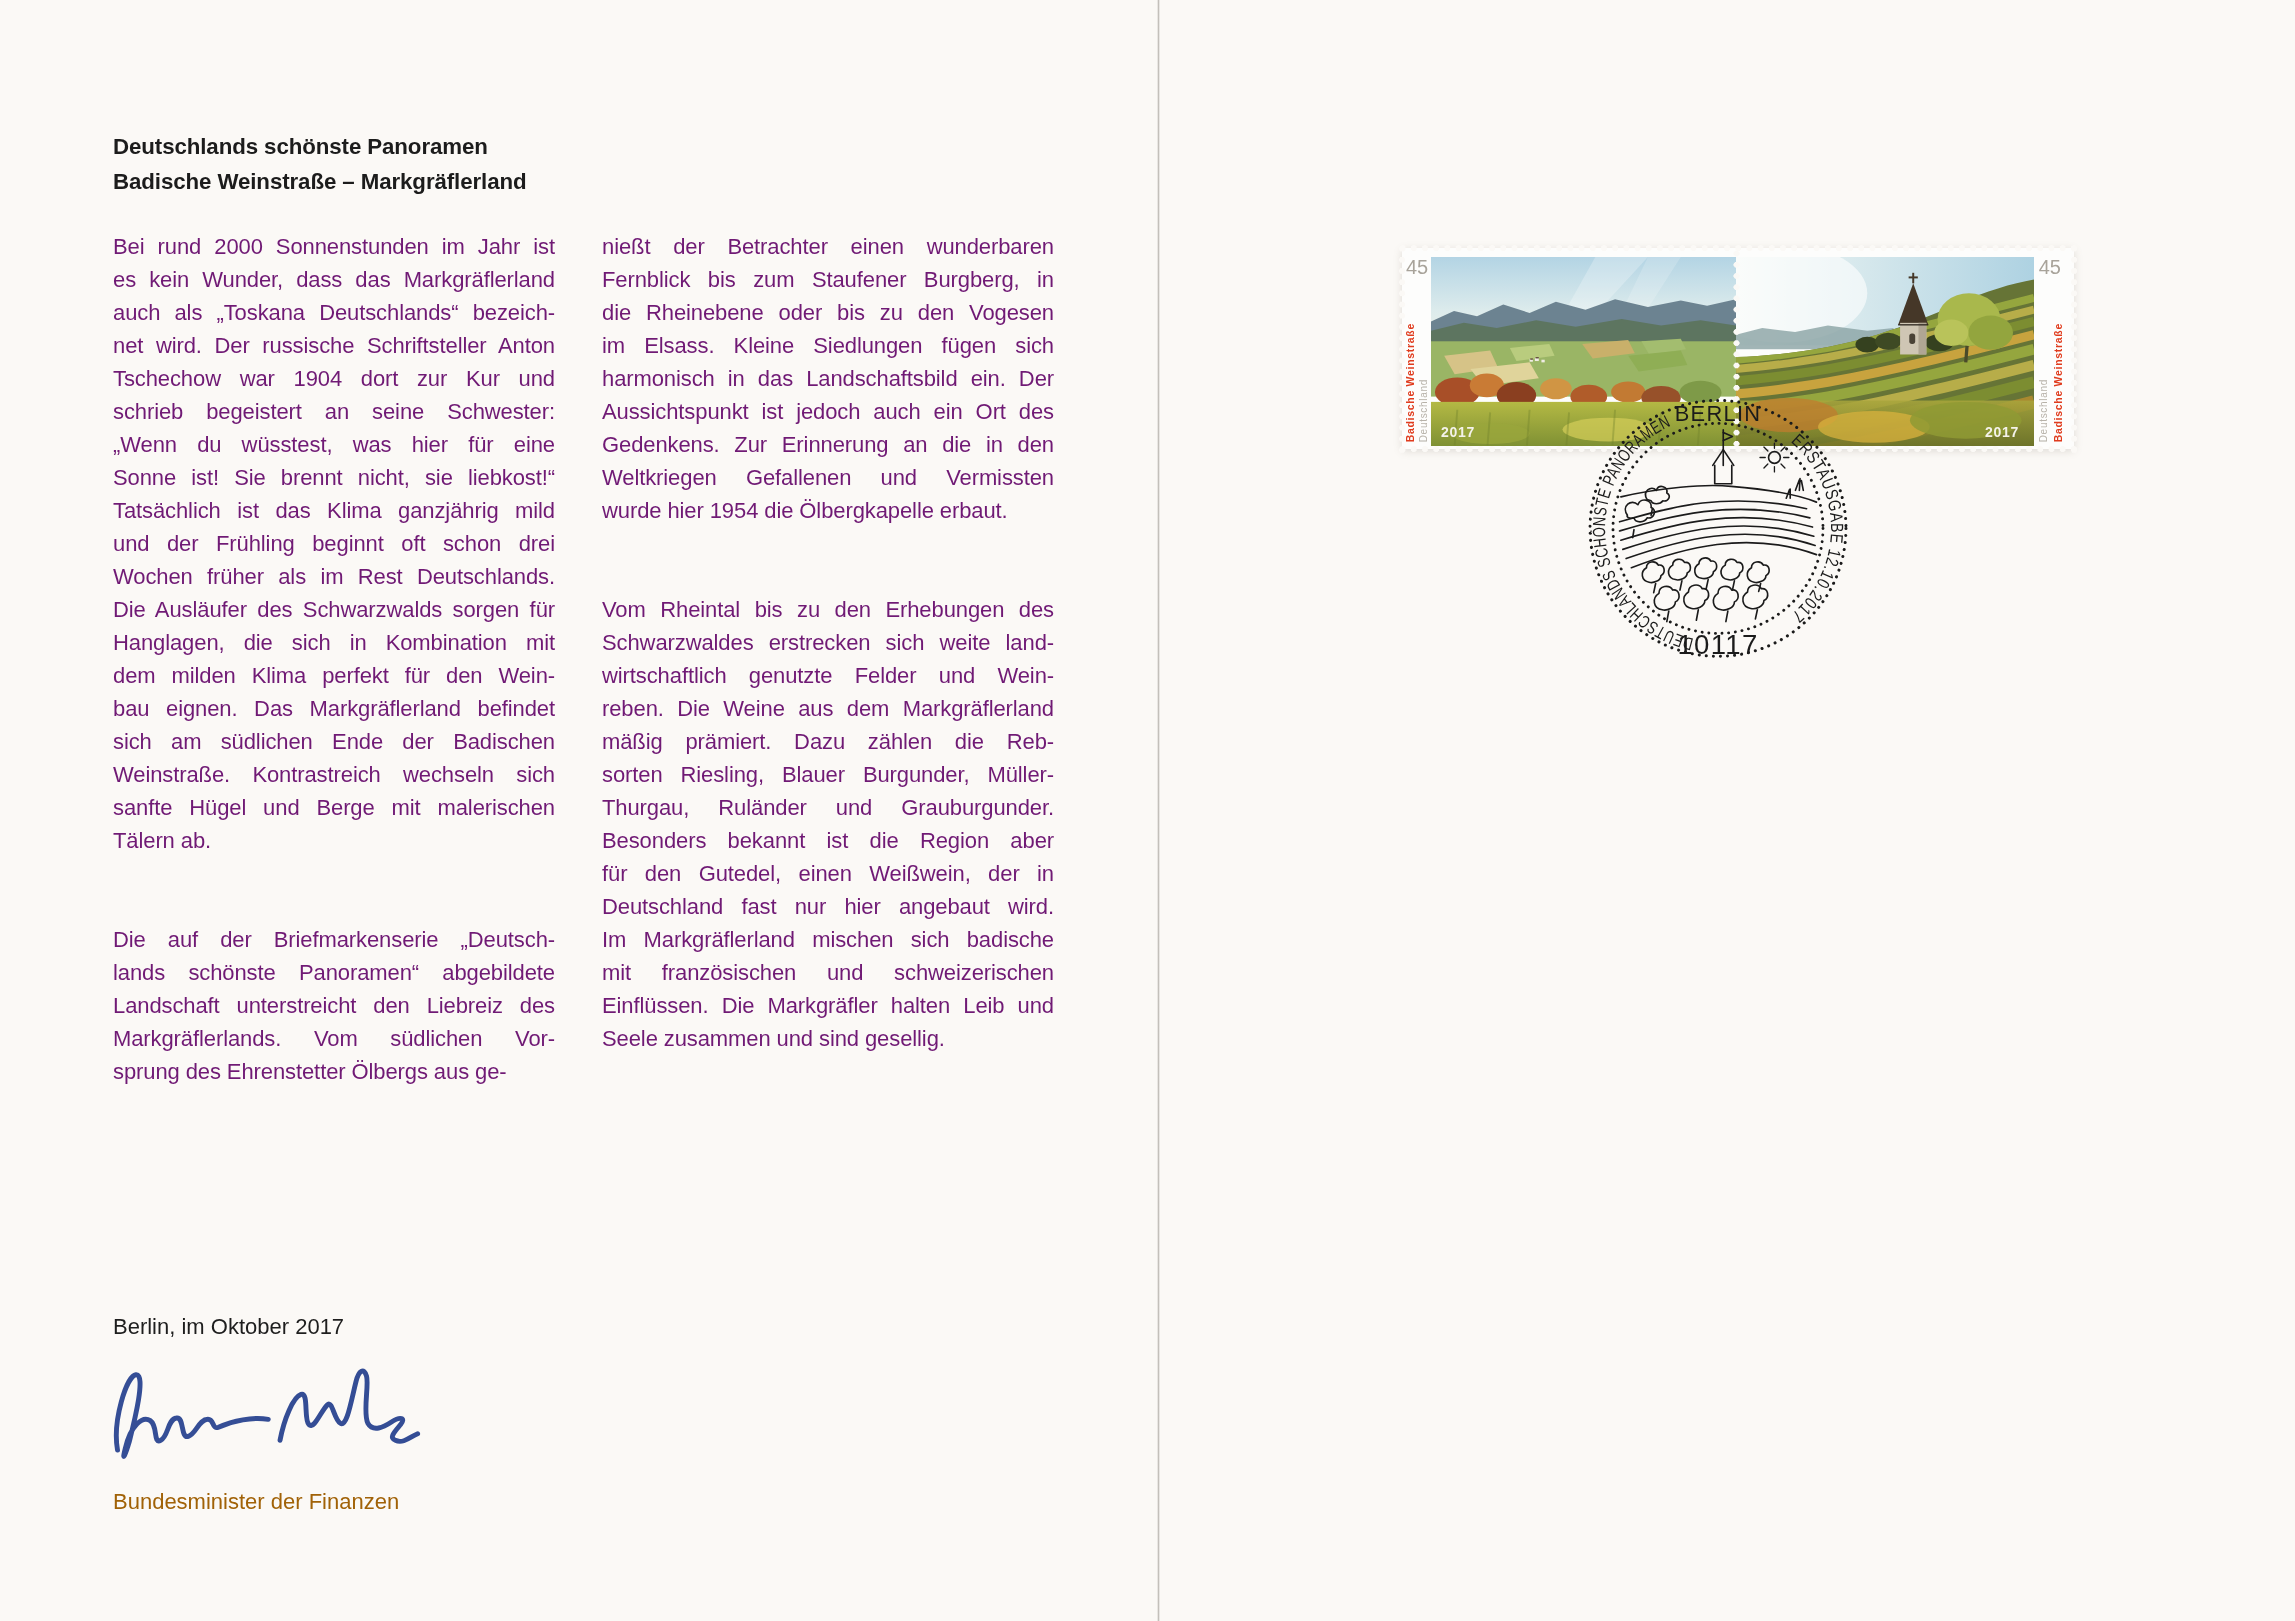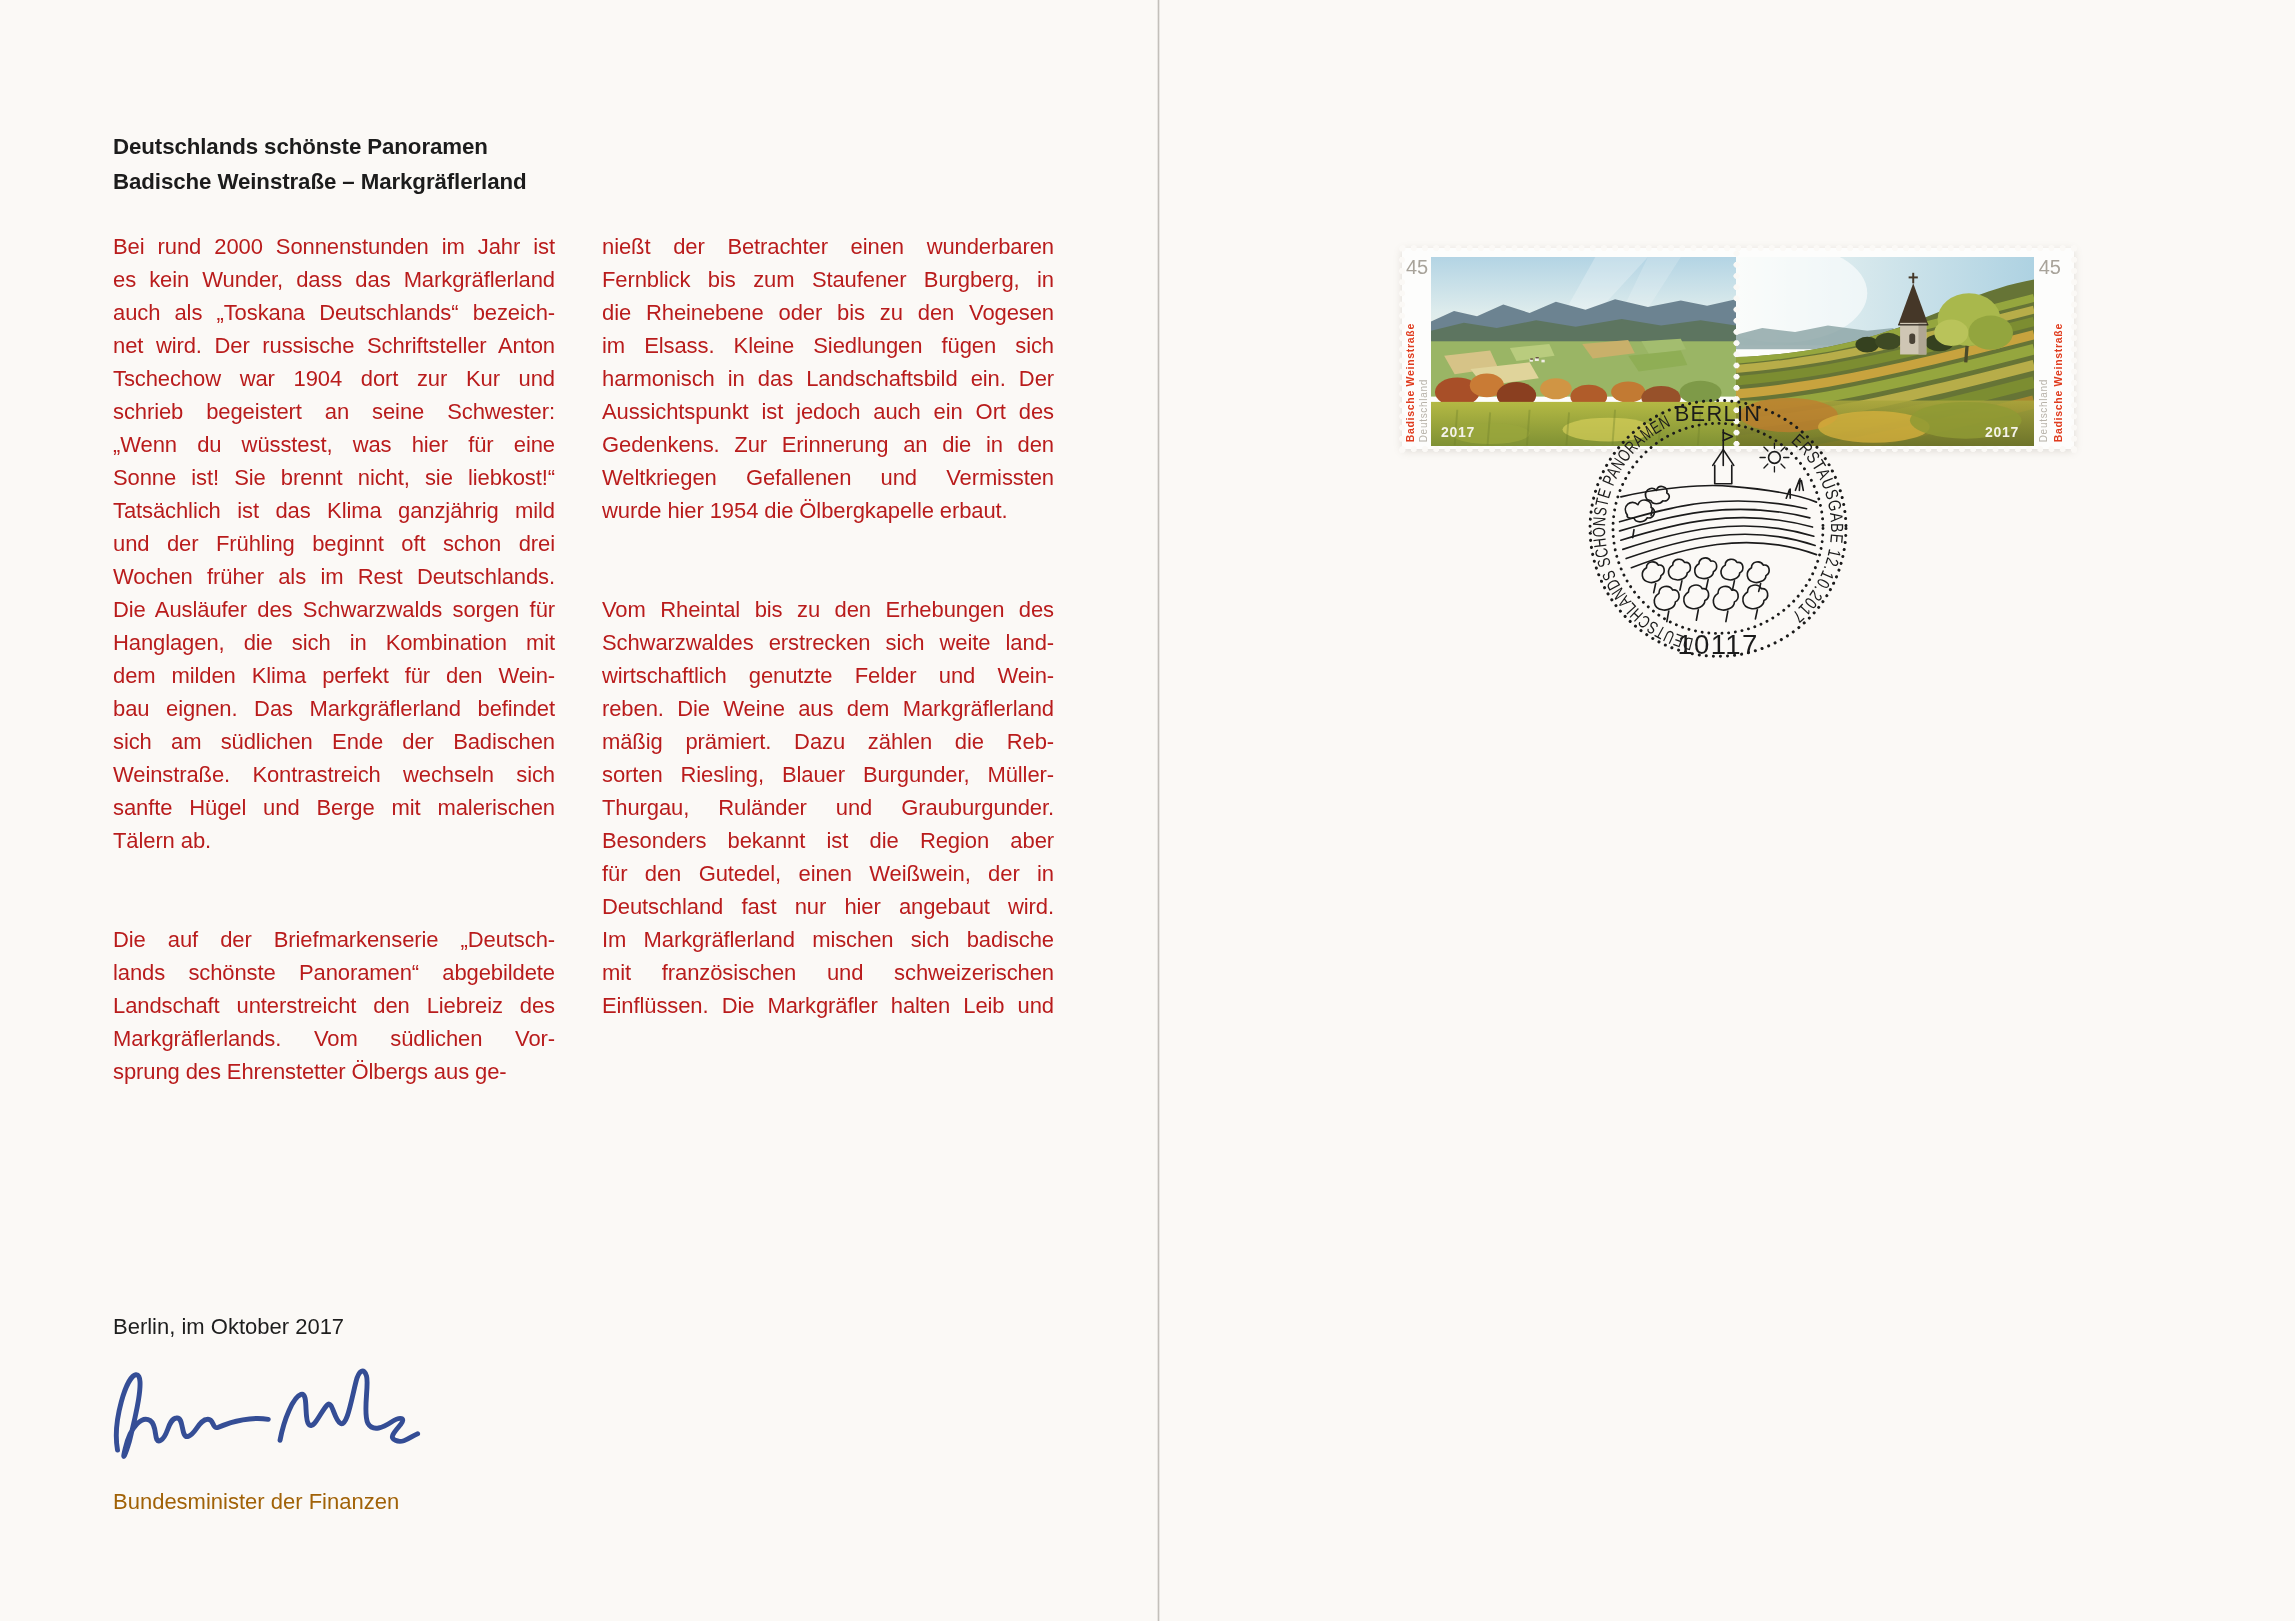--- a/index.html
+++ b/index.html
@@ -4,21 +4,21 @@
 <style>
   html,body{margin:0;padding:0;}
   body{font-family:"Liberation Sans","DejaVu Sans",sans-serif;background:#e8e6e2;}
   .sheet{position:relative;width:2295px;height:1621px;background:#fbf9f6;overflow:hidden;color:#222;}
   .fold{position:absolute;left:1157px;top:0;width:2.6px;height:100%;
         background:linear-gradient(to right,rgba(140,135,128,0),rgba(140,135,128,.5),rgba(140,135,128,0));}
 
   
   .title{position:absolute;left:113px;top:129px;width:499px;font-size:22.3px;font-weight:bold;
          line-height:35px;letter-spacing:-0.1px;color:#1c1c1c;}
-  .col{position:absolute;font-size:22px;line-height:33px;letter-spacing:-0.1px;color:#b91c1c;}
+  .col{position:absolute;font-size:22px;line-height:33px;letter-spacing:-0.1px;color:#701a75;}
   #col1{left:113px;top:230px;width:442px;}
   #col2{left:602px;top:230px;width:452px;}
   .para + .para{margin-top:66px;}
   .tl{text-align:justify;text-align-last:justify;}
   .tl.last{text-align-last:auto;}
   .dateline{position:absolute;left:113px;top:1314px;font-size:22px;color:#1e1e1e;}
   .signer{position:absolute;left:113px;top:1489px;font-size:22px;color:#a16207;}
   .signature{position:absolute;left:92px;top:1342px;width:342px;height:154px;}
 
   
@@ -126,20 +126,21 @@
         <div class="tl">reben. Die Weine aus dem Markgräflerland</div>
         <div class="tl">mäßig prämiert. Dazu zählen die Reb-</div>
         <div class="tl">sorten Riesling, Blauer Burgunder, Müller-</div>
         <div class="tl">Thurgau, Ruländer und Grauburgunder.</div>
         <div class="tl">Besonders bekannt ist die Region aber</div>
         <div class="tl">für den Gutedel, einen Weißwein, der in</div>
         <div class="tl">Deutschland fast nur hier angebaut wird.</div>
         <div class="tl">Im Markgräflerland mischen sich badische</div>
         <div class="tl">mit französischen und schweizerischen</div>
         <div class="tl">Einflüssen. Die Markgräfler halten Leib und</div>
+        <div class="tl last">Seele zusammen und sind gesellig.</div>
       </div>
   </div>
 
   <div class="dateline">Berlin, im Oktober 2017</div>
 
   <svg class="signature" viewBox="0 0 520 235">
     <g fill="none" stroke="#2a4490" stroke-width="7.5" stroke-linecap="round" stroke-linejoin="round" opacity="0.95">
       <path d="M 38 165 C 30 120 52 52 66 50 C 82 48 64 120 56 152 C 50 172 44 186 50 162
                C 58 128 76 112 88 120 C 100 128 92 156 104 150 C 116 144 114 118 128 116
                C 140 114 134 148 146 144 C 158 140 162 118 176 118 C 186 118 182 134 192 130

